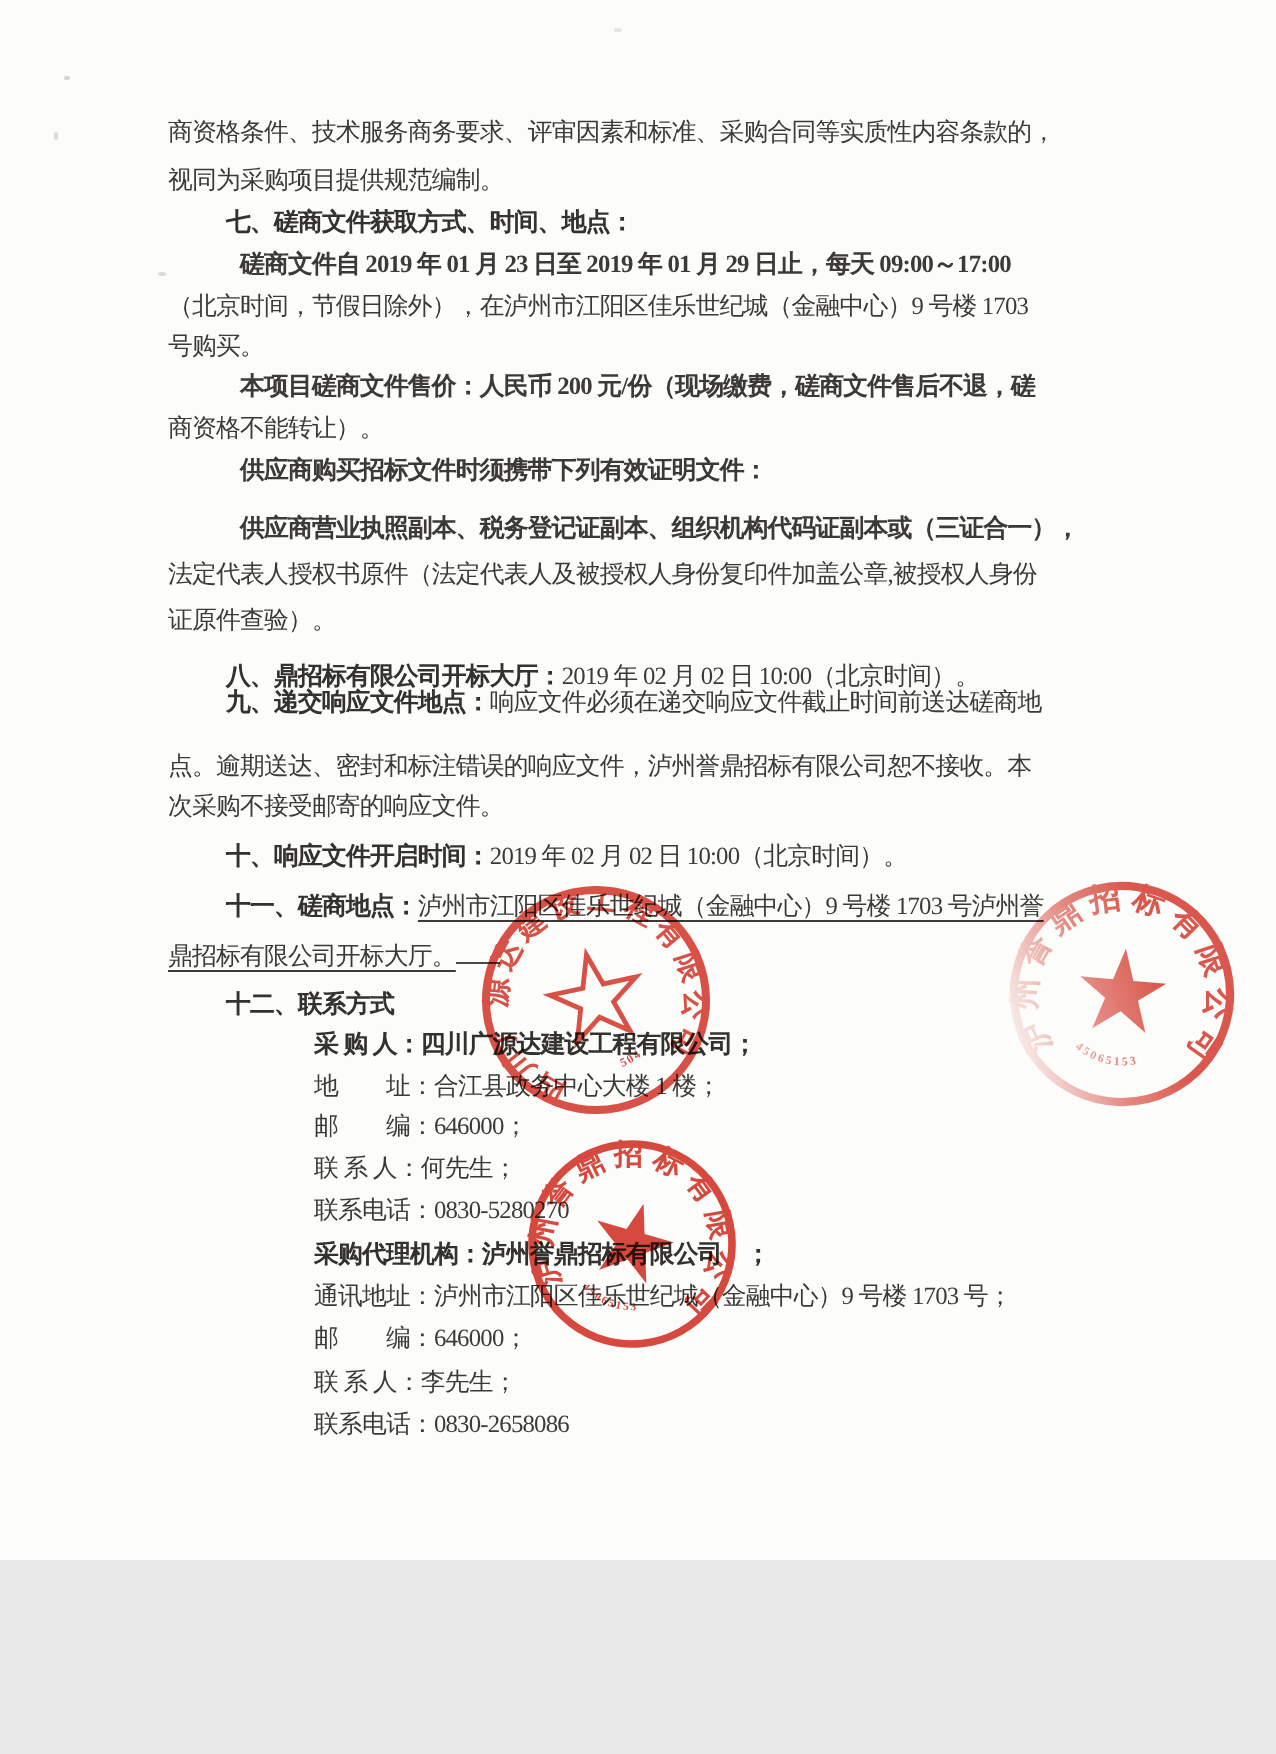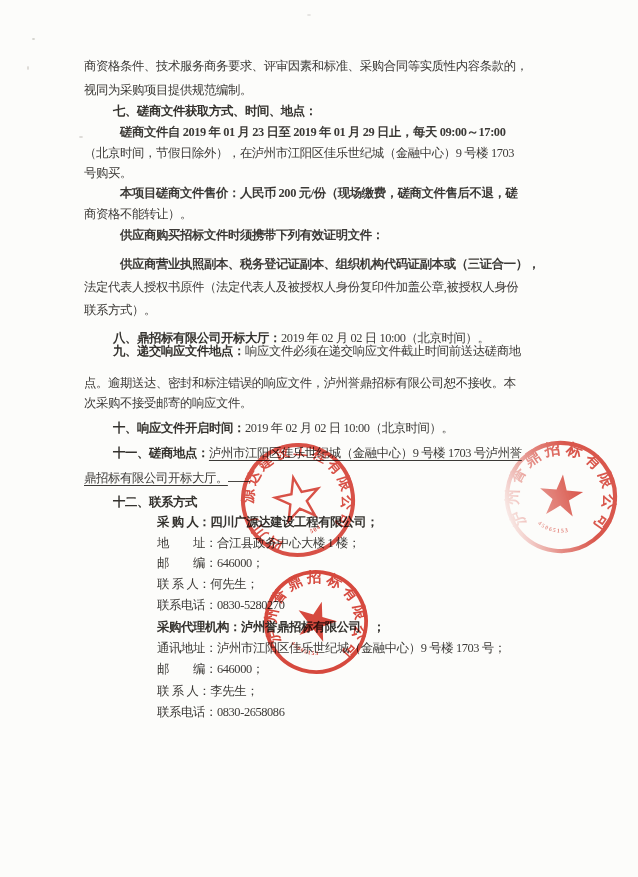--- a/index.html
+++ b/index.html
@@ -1,17 +1,17 @@
 <!DOCTYPE html>
 <html><head>
 <meta charset="utf-8">
 <style>
   html,body{margin:0;padding:0;background:#e9e9e9;}
   .page{
-    position:relative;width:638px;height:877px;margin:0 auto;
+    position:relative;width:638px;height:780px;margin:0 auto;
     background:#fcfcfa;overflow:hidden;
     font-family:"Liberation Serif","DejaVu Serif",serif;
     color:#3c3a37;
   }
   .ln{
     position:absolute;left:84px;white-space:nowrap;
     font-size:12.4px;letter-spacing:-0.4px;line-height:17px;
   }
   .ind{left:113px;}
   .ind2{left:120px;font-weight:bold;}
@@ -51,21 +51,21 @@
 
   <div class="ln" style="top:82px">视同为采购项目提供规范编制。</div>
   <div class="ln ind2" style="top:124px">磋商文件自 2019 年 01 月 23 日至 2019 年 01 月 29 日止，每天 09:00～17:00</div>
   <div class="ln" style="top:145px">（北京时间，节假日除外），在泸州市江阳区佳乐世纪城（金融中心）9 号楼 1703</div>
   <div class="ln" style="top:165px">号购买。</div>
   <div class="ln ind2" style="top:185px">本项目磋商文件售价：人民币 200 元/份（现场缴费，磋商文件售后不退，磋</div>
   <div class="ln" style="top:206px">商资格不能转让）。</div>
   <div class="ln ind2" style="top:227px">供应商购买招标文件时须携带下列有效证明文件：</div>
   <div class="ln ind2" style="top:256px">供应商营业执照副本、税务登记证副本、组织机构代码证副本或（三证合一），</div>
   <div class="ln" style="top:279px">法定代表人授权书原件（法定代表人及被授权人身份复印件加盖公章,被授权人身份</div>
-  <div class="ln" style="top:302px">联系方式）。</div>
+  <div class="ln" style="top:302px">证原件查验）。</div>
 
   <div class="ln ind" style="top:330px"><span class="b">八、鼎招标有限公司开标大厅：</span><span>2019 年 02 月 02 日 10:00（北京时间）。</span></div>
 
   <div class="ln ind" style="top:343px"><span class="b">九、递交响应文件地点：</span><span>响应文件必须在递交响应文件截止时间前送达磋商地</span></div>
   <div class="ln" style="top:375px">点。逾期送达、密封和标注错误的响应文件，泸州誉鼎招标有限公司恕不接收。本</div>
   <div class="ln" style="top:395px">次采购不接受邮寄的响应文件。</div>
 
   <div class="ln ind" style="top:420px"><span class="b">十、响应文件开启时间：</span><span>2019 年 02 月 02 日 10:00（北京时间）。</span></div>
 
   <div class="ln ind" style="top:445px"><span class="b">十一、磋商地点：</span><span class="u">泸州市江阳区佳乐世纪城（金融中心）9 号楼 1703 号泸州誉</span></div>

